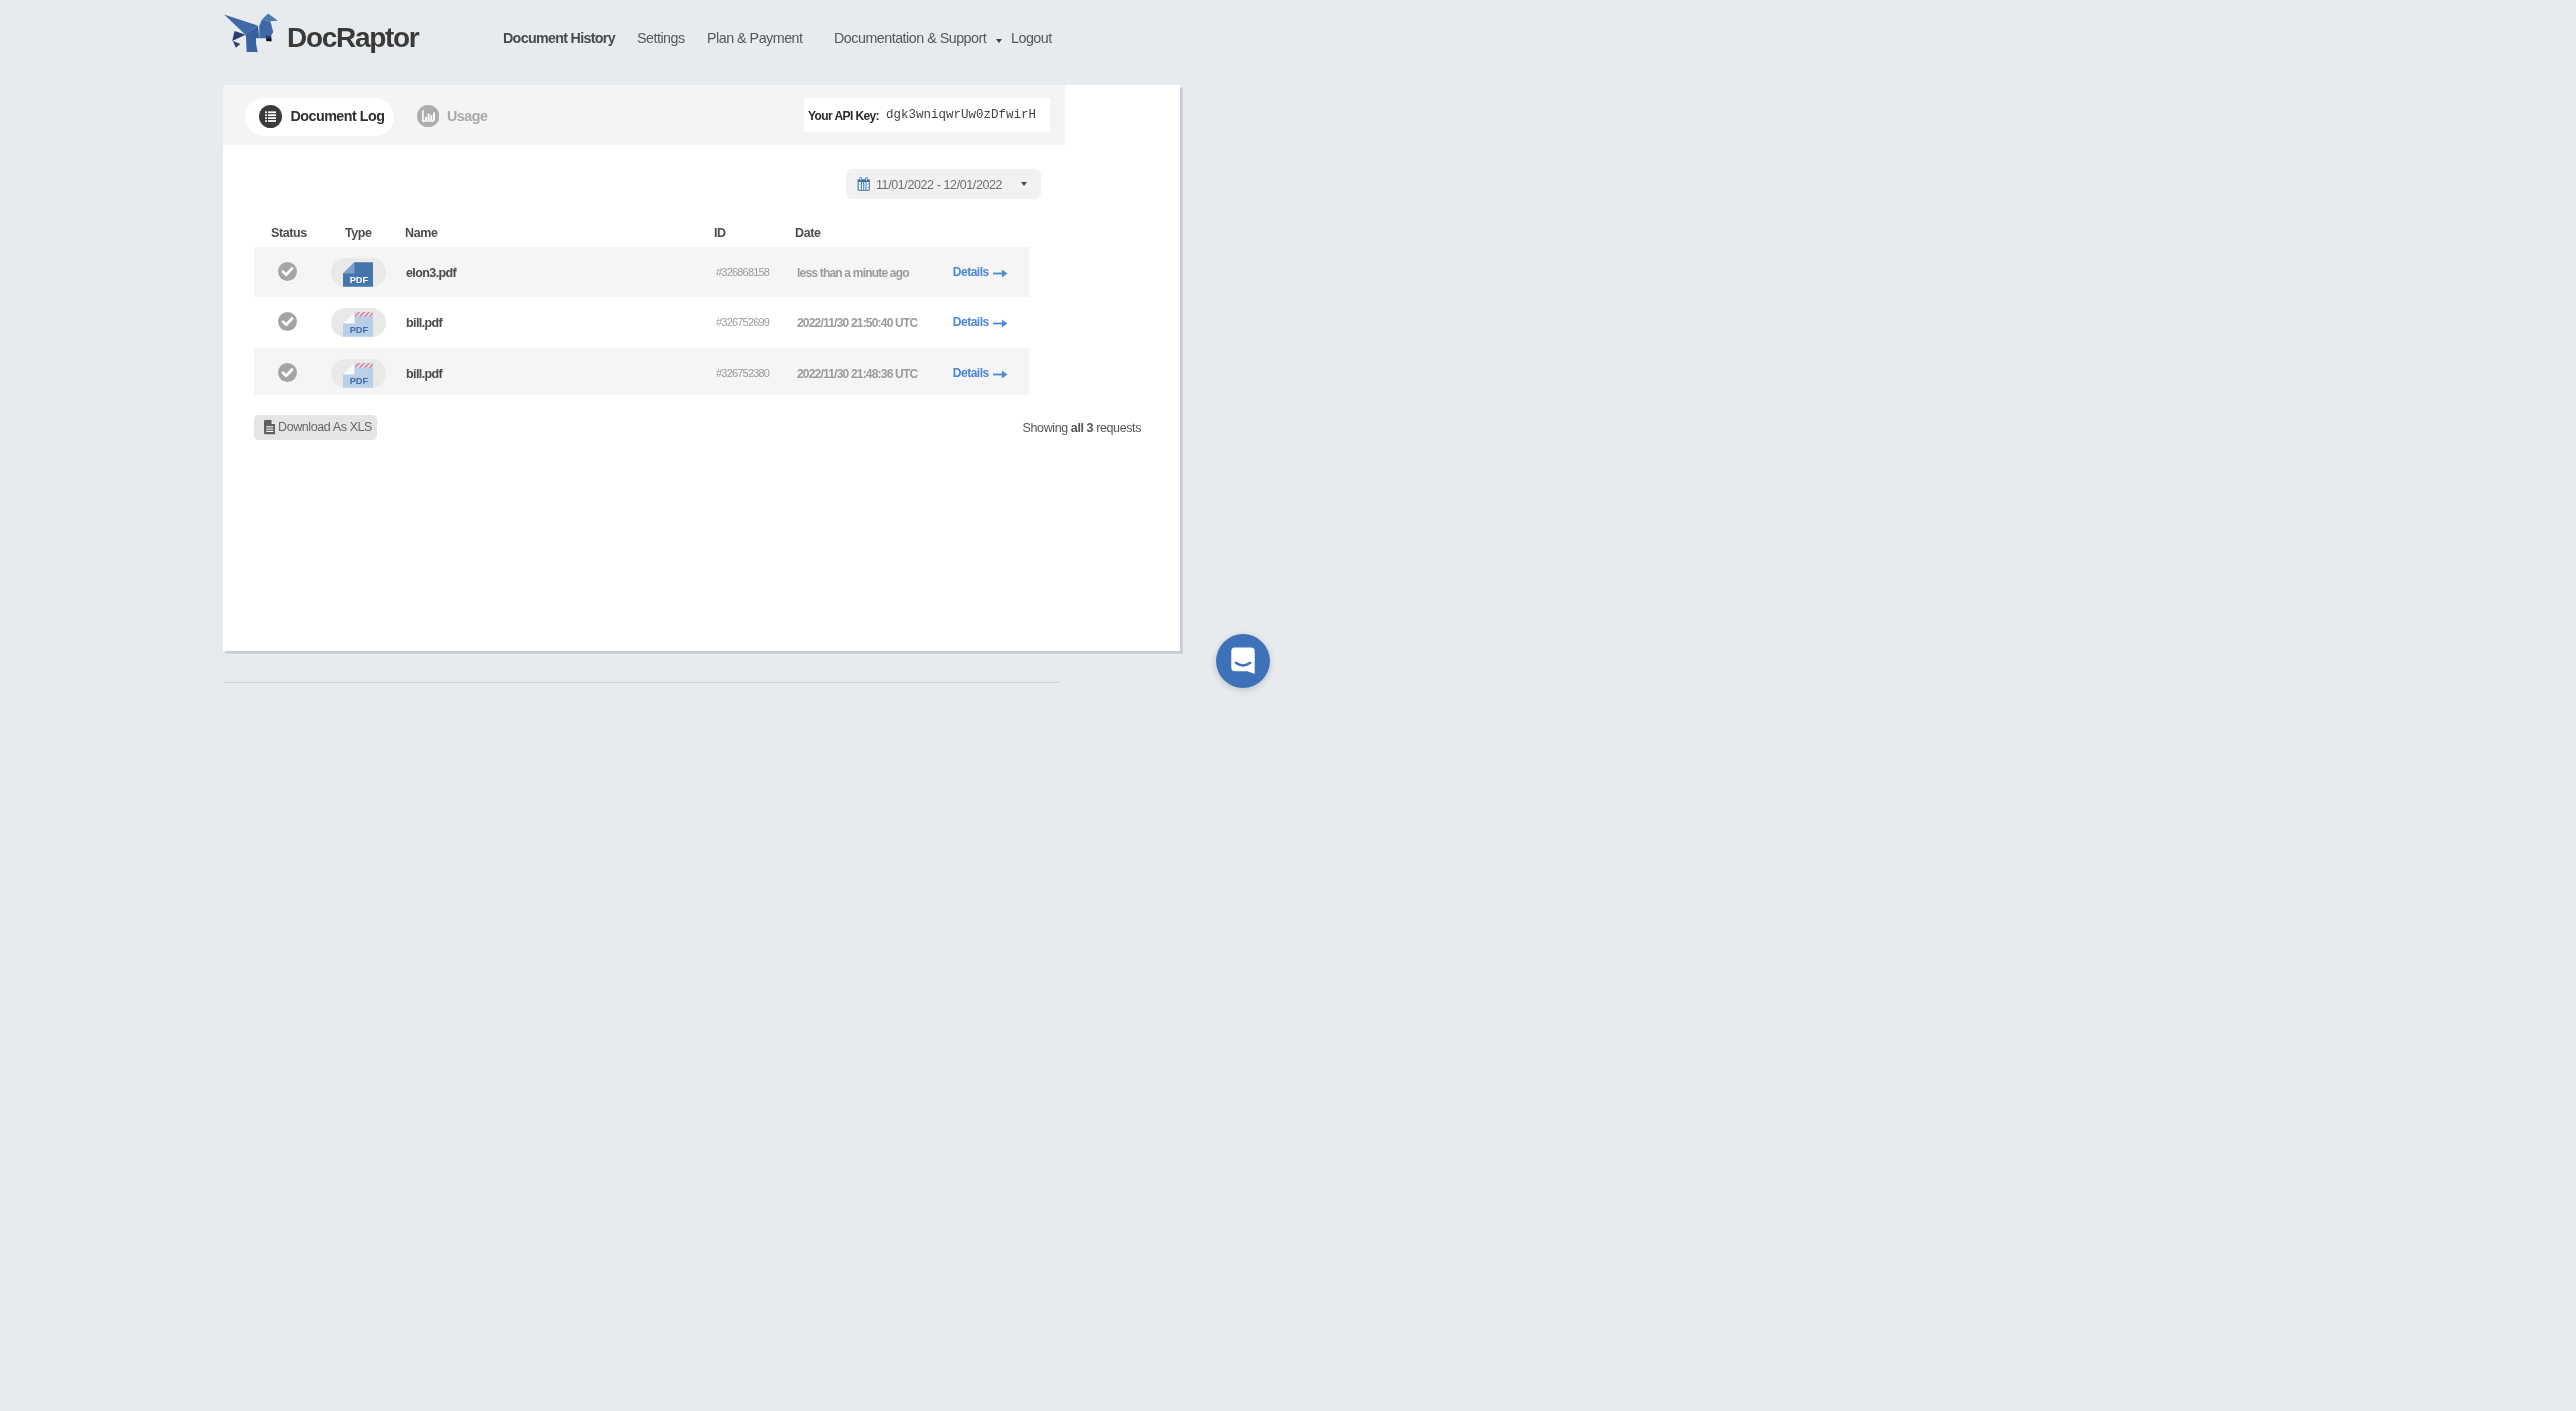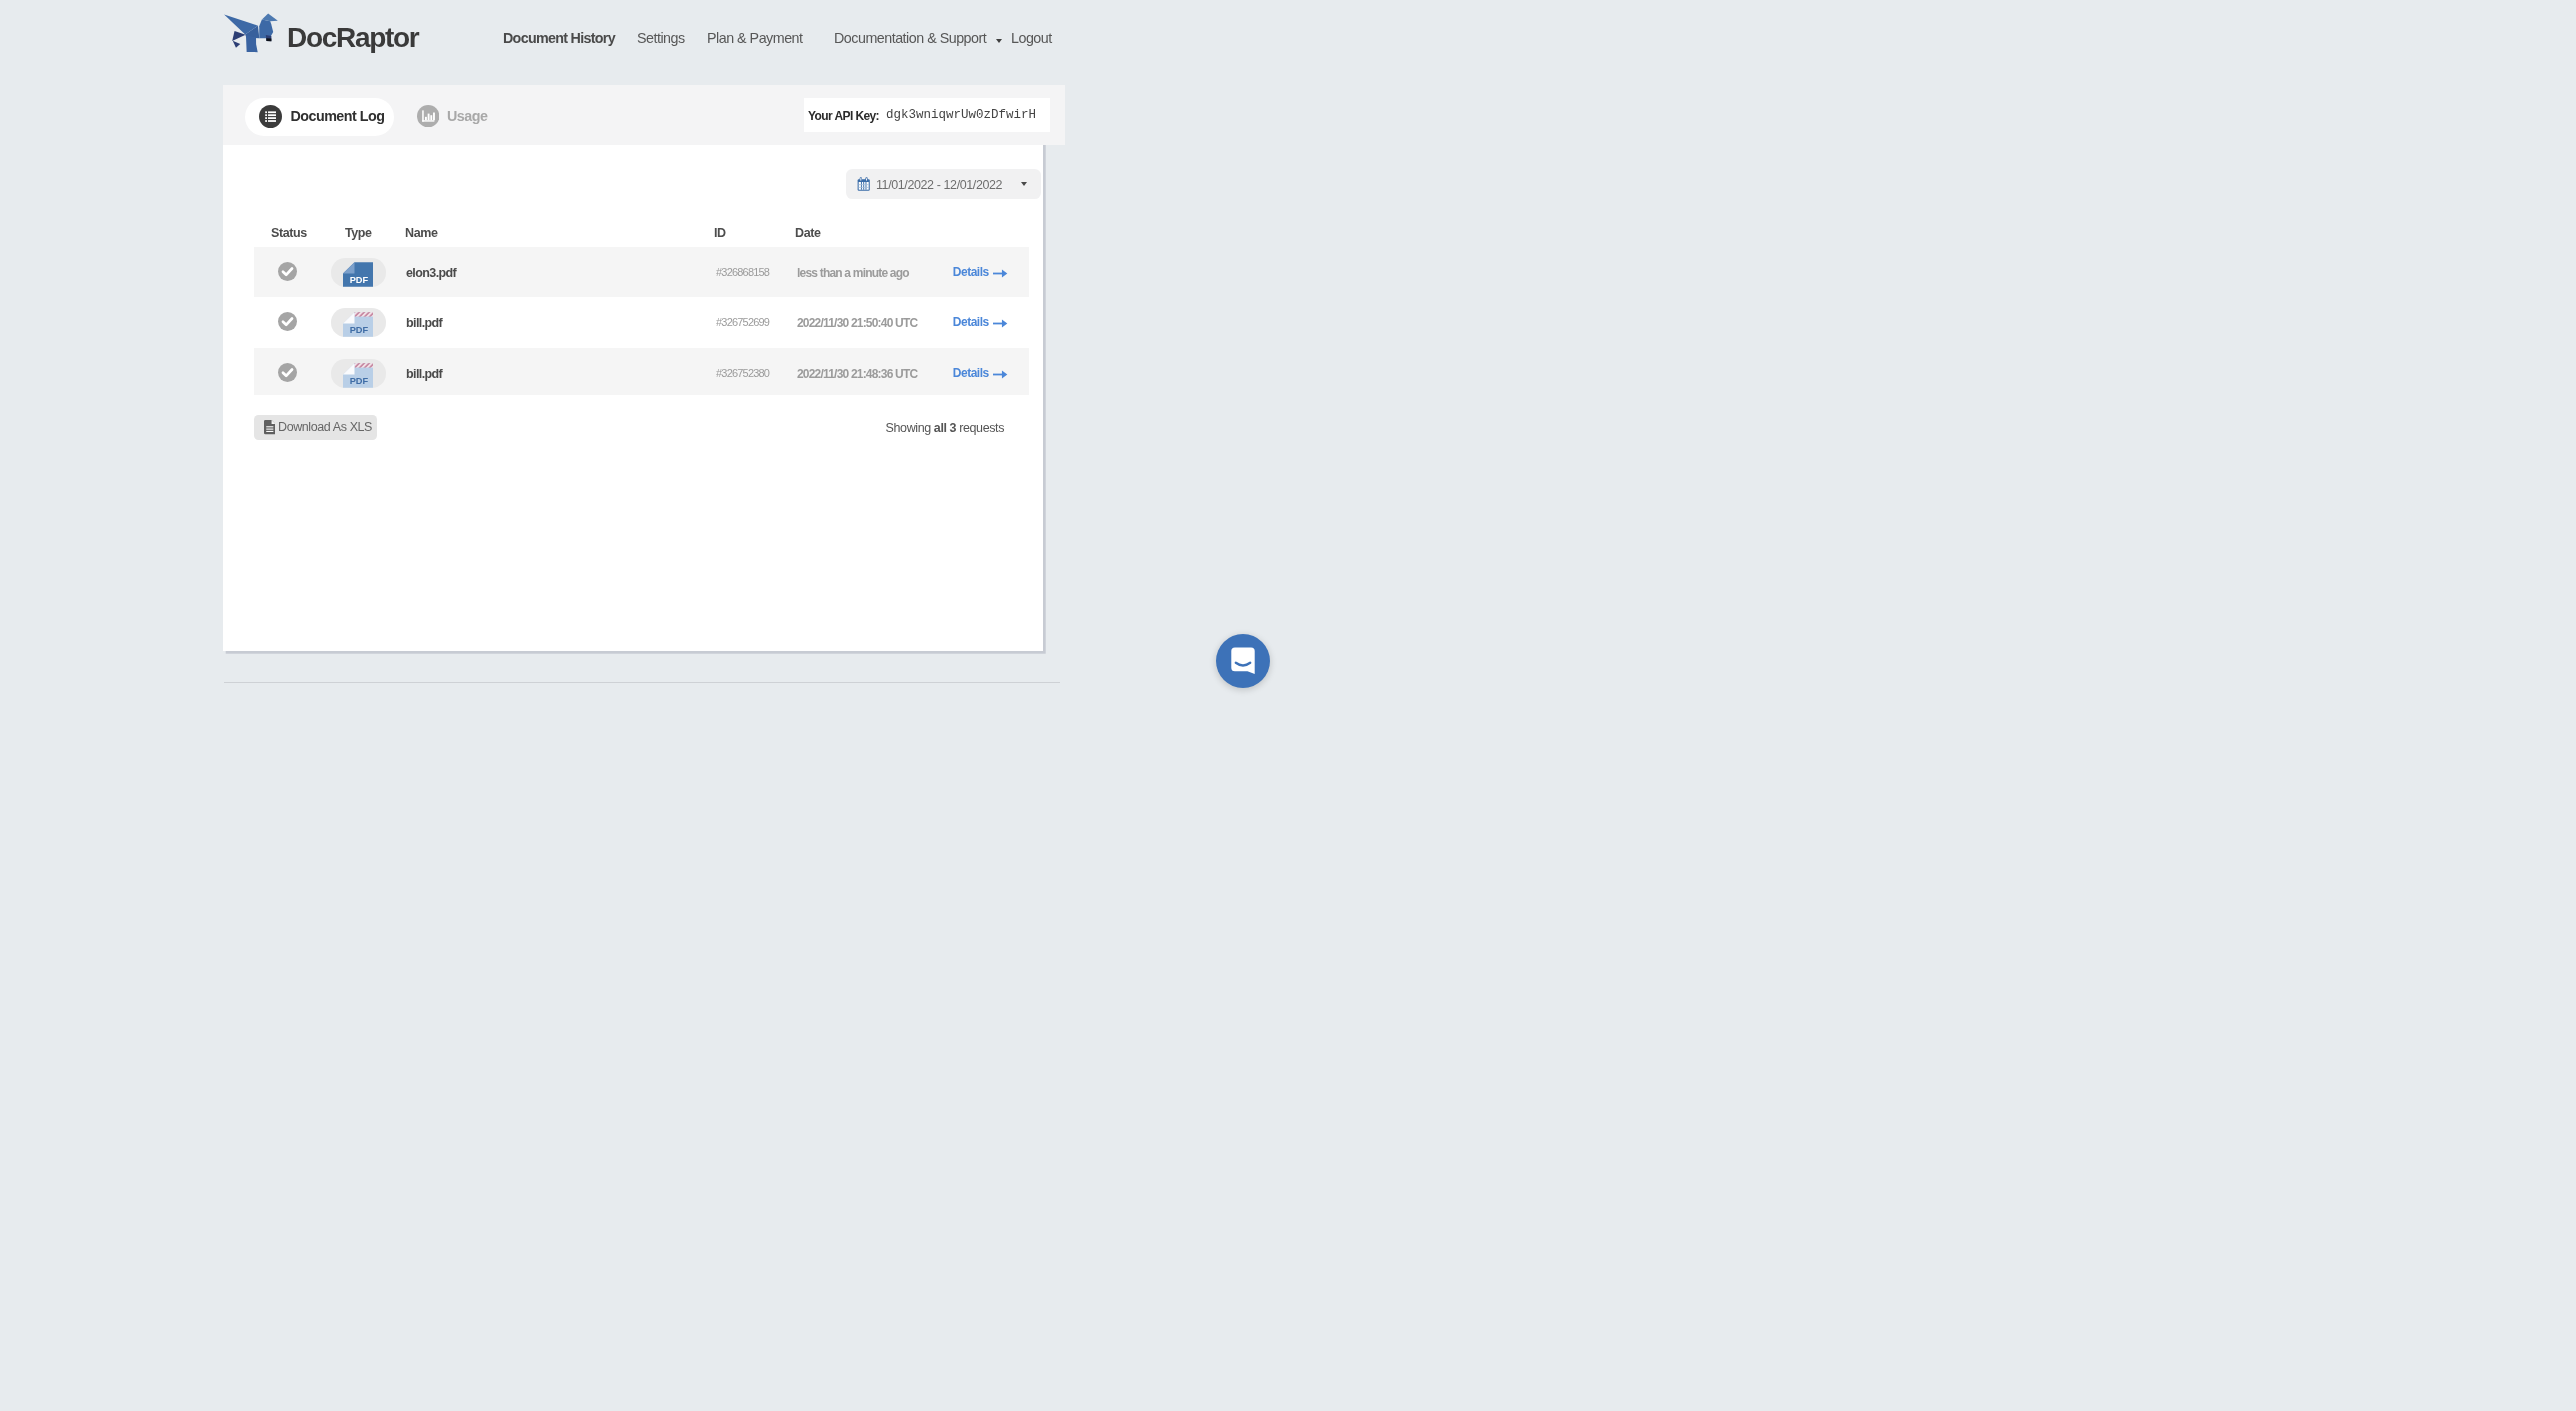--- a/index.html
+++ b/index.html
@@ -6,21 +6,21 @@
 html,body { width:1288px; height:706px; background:#e7ebee; font-family:"Liberation Sans",sans-serif; overflow:hidden; }
 #logo { position:absolute; left:223px; top:12.5px; width:63px; height:41px; }
 #brand { position:absolute; left:287px; top:21.5px; font-size:28px; font-weight:bold; color:#3a3a3a; letter-spacing:-1.3px; }
 .nav { position:absolute; top:29.5px; font-size:14.3px; color:#575757; letter-spacing:-0.5px; white-space:nowrap; }
 #nav1 { left:503px; font-weight:bold; color:#4a4a4a; font-size:14.3px; letter-spacing:-0.7px; }
 #nav2 { left:637px; }
 #nav3 { left:707px; }
 #nav4 { left:834px; }
 #nav5 { left:1011px; }
 .caret { display:inline-block; width:0; height:0; border-left:3.8px solid transparent; border-right:3.8px solid transparent; border-top:4.3px solid #3f3f3f; vertical-align:-0.9px; margin-left:9.8px; }
-#card { position:absolute; left:223px; top:85px; width:820px; height:566px; background:#fff; box-shadow:2.7px 2.7px 0 0 #c7cbd3; }
+#card { position:absolute; left:223px; top:85px; width:957px; height:566px; background:#fff; box-shadow:2.7px 2.7px 0 0 #c7cbd3; }
 #strip { position:absolute; left:0; top:0; width:842px; height:60px; background:#f4f4f5; }
 #pill { position:absolute; left:22.4px; top:12.5px; width:149px; height:38px; background:#fff; border-radius:19px; }
 #pill svg { position:absolute; left:13.4px; top:7.2px; }
 #pill span { position:absolute; left:45px; top:10.7px; font-size:14.3px; font-weight:bold; color:#303030; letter-spacing:-0.5px; }
 #usage { position:absolute; left:194px; top:12.5px; height:38px; }
 #usage svg { position:absolute; left:0; top:7.2px; }
 #usage span { position:absolute; left:30px; top:10.7px; font-size:14.3px; font-weight:bold; color:#a8a8a8; letter-spacing:-0.5px; }
 #api { position:absolute; left:581px; top:13.4px; width:246px; height:34px; background:#fff; }
 #api b { position:absolute; right:171px; top:10.3px; font-size:12px; color:#2b2b2b; letter-spacing:-0.6px; white-space:nowrap; }
 #api code { position:absolute; left:82px; top:9.8px; font-family:"Liberation Mono",monospace; font-size:12.5px; color:#444; }

